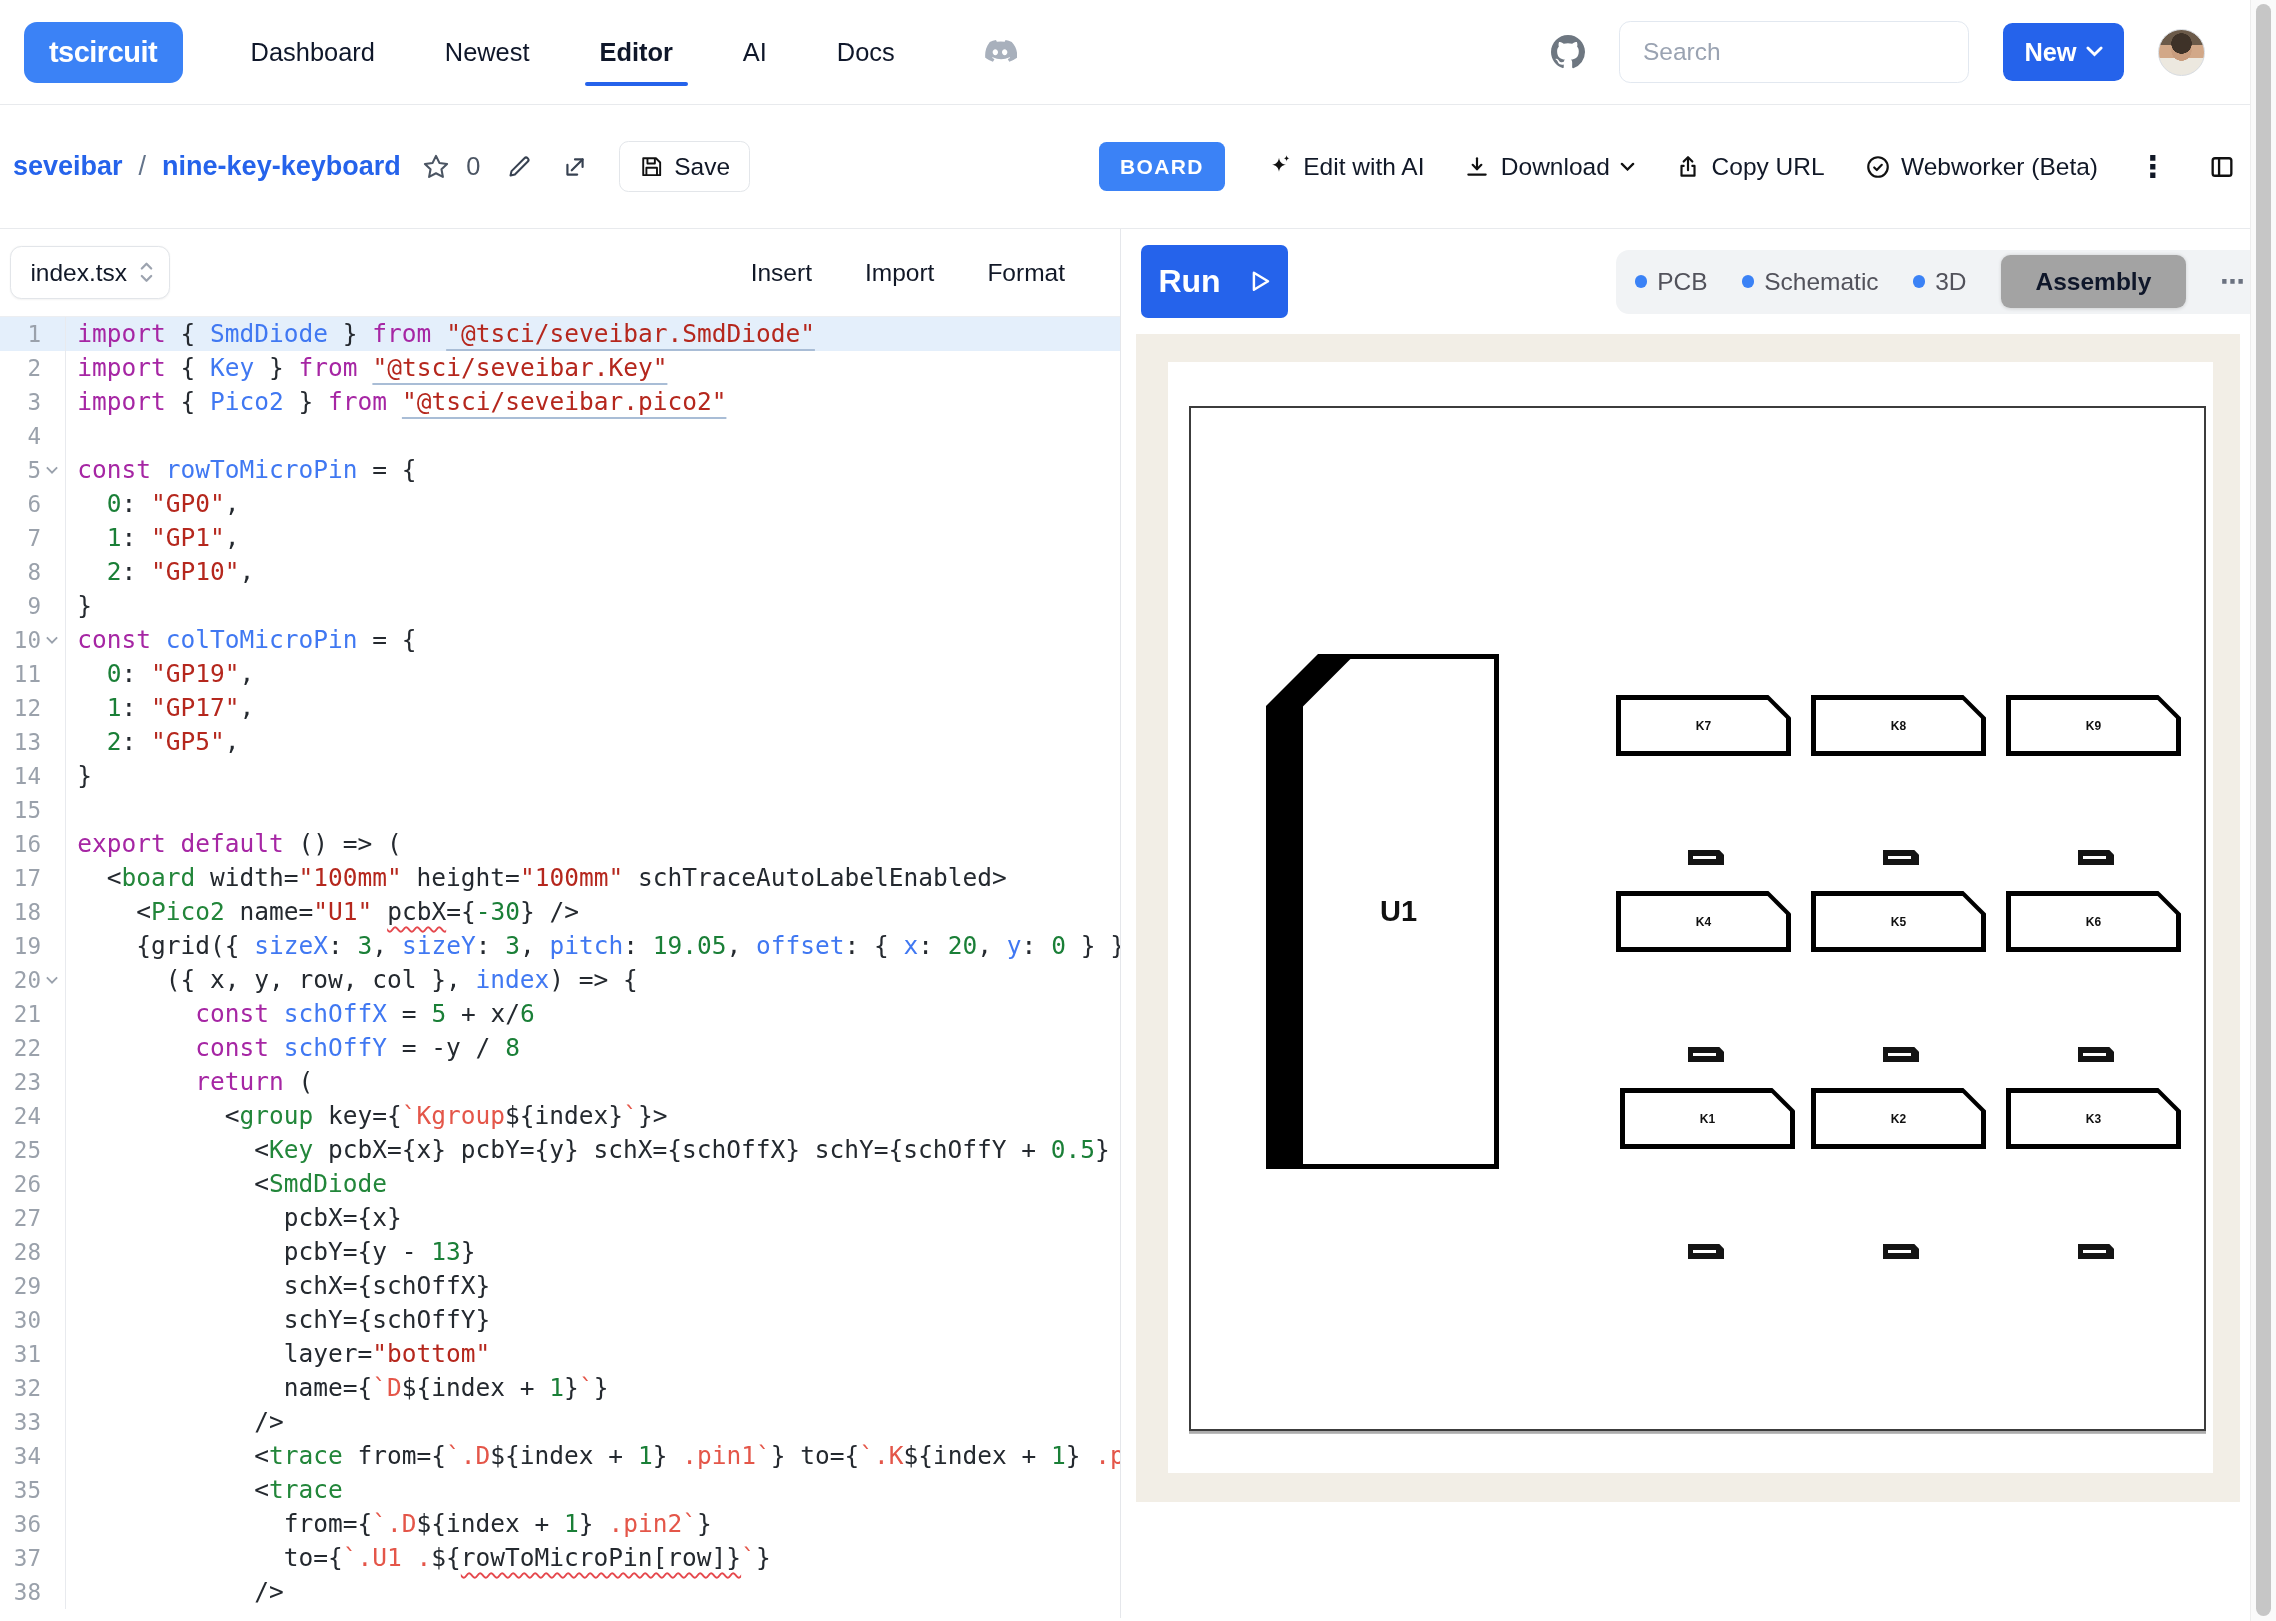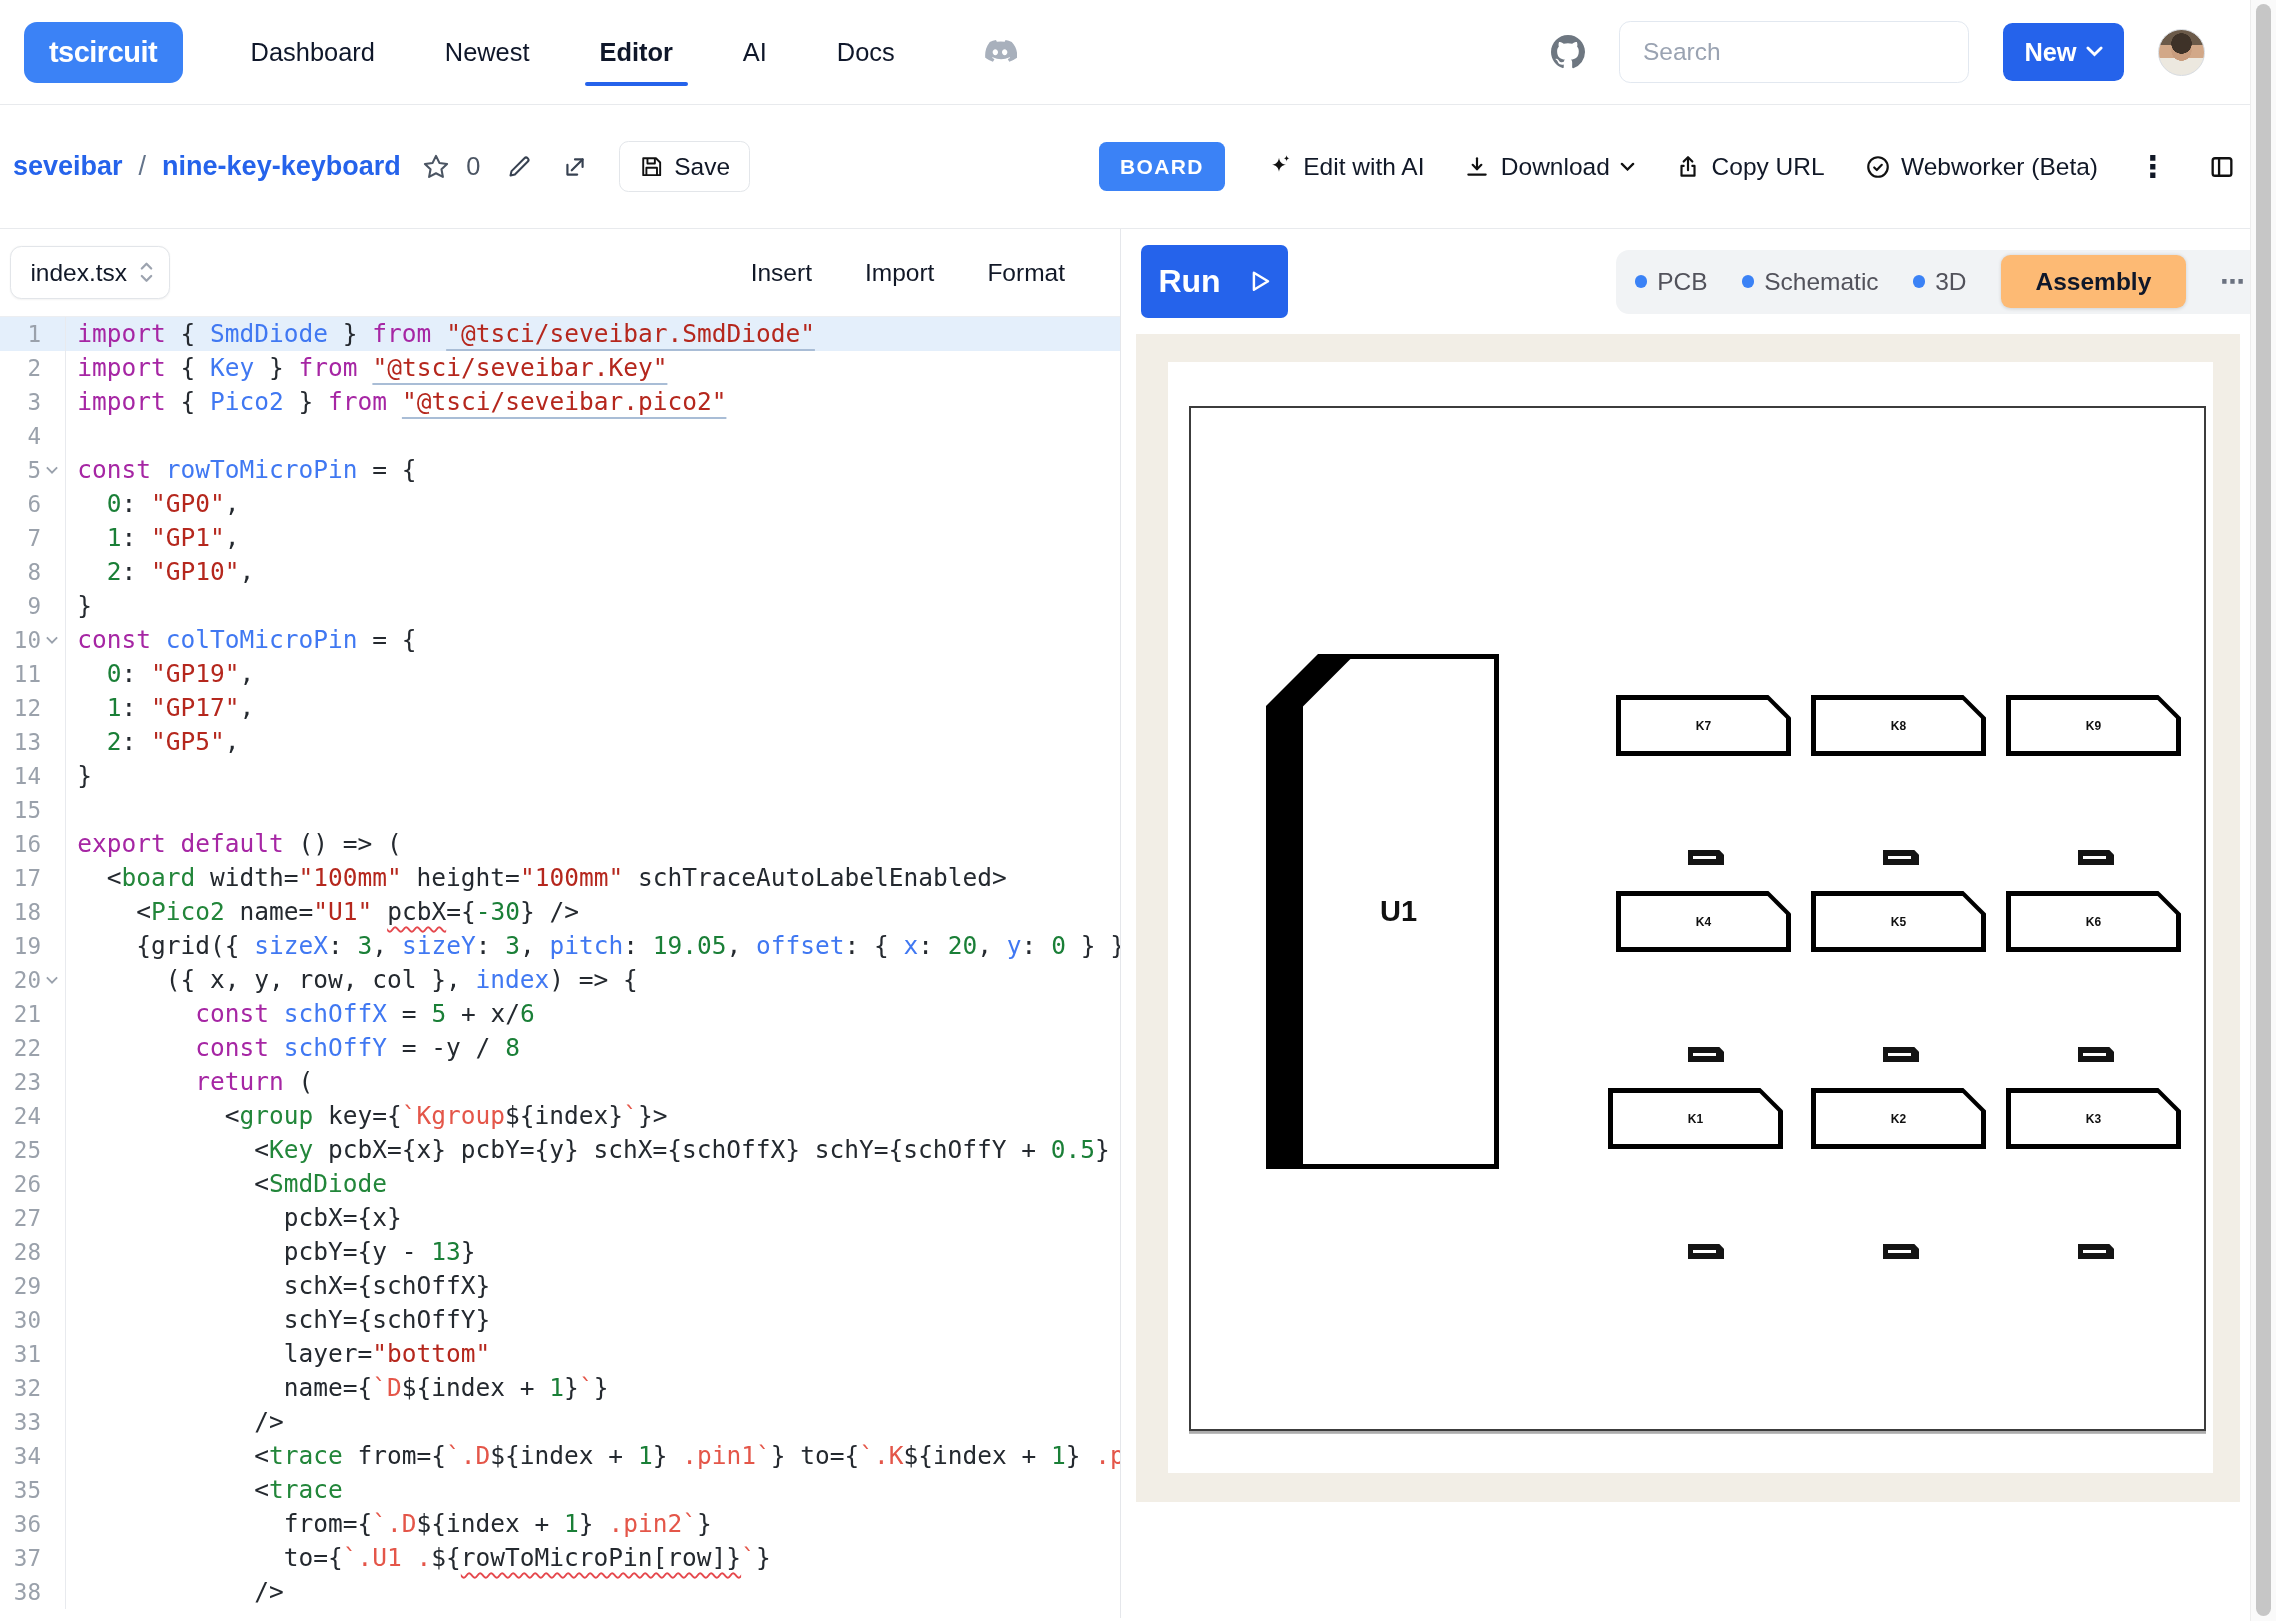--- a/index.html
+++ b/index.html
@@ -78,21 +78,21 @@
   
   .preview { flex:1; background:#fff; position:relative; }
   .runbar { height:105px; display:flex; align-items:center; padding:0 11.3px 0 20px; }
   .run-btn { width:147px; height:73px; background:#2563eb; color:#fff; border:none; border-radius:7px;
              font-size:32px; font-weight:600; display:flex; align-items:center; justify-content:center; gap:29px; cursor:pointer;
              font-family:"Liberation Sans",sans-serif; }
   .tabs { margin-left:auto; height:64px; background:#f1f3f5; border-radius:13px; display:flex; align-items:center;
           gap:34px; padding:0 19px; font-size:24.5px; color:#52525b; }
   .tab { display:flex; gap:10.4px; align-items:center; cursor:pointer; }
   .dot { width:12.2px; height:12.2px; border-radius:50%; background:#3b82f6; }
-  .tab-active { background:#fdba74; border-radius:9.4px; height:53px; padding:0 35px; display:flex; align-items:center;
+  .tab-active { background:#a3a3a3; border-radius:9.4px; height:53px; padding:0 35px; display:flex; align-items:center;
                 font-weight:600; color:#0f172a; box-shadow:0 0.9px 3.8px rgba(0,0,0,.14); cursor:pointer; }
   .tab-more { color:#6b7280; font-weight:700; letter-spacing:1.9px; cursor:pointer; font-family:"DejaVu Sans",sans-serif; }
 
   
   .canvas { position:relative; margin-left:15px; width:1104px; height:1168px; background:#f2eee6; }
   .canvas-white { position:absolute; left:32px; top:28px; width:1045px; height:1111px; background:#fff; }
   .pcb-board { position:absolute; left:53px; top:72px; width:1017px; height:1025px; border:2.8px solid #3c3c3c;
                background:#fff; box-shadow:0 2.8px 0 rgba(70,70,70,.45); }
   .u1 { position:absolute; left:130px; top:320px; width:233px; height:515px; background:#000;
         clip-path:polygon(52px 0,100% 0,100% 100%,0 100%,0 52px); }
@@ -341,21 +341,21 @@
         </div>
         <div class="diode" style="left: 552px; top: 713px;"></div>
         <div class="key" style="left: 675px; top: 557px;">
           <div class="key-inner">K5</div>
         </div>
         <div class="diode" style="left: 747px; top: 713px;"></div>
         <div class="key" style="left: 870px; top: 557px;">
           <div class="key-inner">K6</div>
         </div>
         <div class="diode" style="left: 942px; top: 713px;"></div>
-        <div class="key" style="left: 472px; top: 754px;">
+        <div class="key" style="left: 484px; top: 754px;">
           <div class="key-inner">K1</div>
         </div>
         <div class="diode" style="left: 552px; top: 910px;"></div>
         <div class="key" style="left: 675px; top: 754px;">
           <div class="key-inner">K2</div>
         </div>
         <div class="diode" style="left: 747px; top: 910px;"></div>
         <div class="key" style="left: 870px; top: 754px;">
           <div class="key-inner">K3</div>
         </div>

